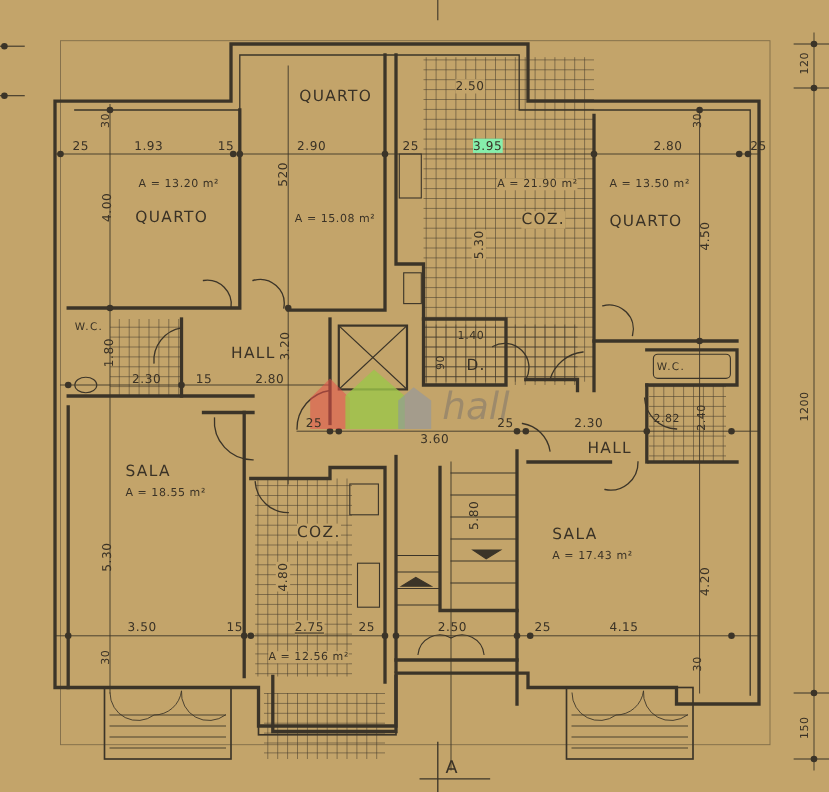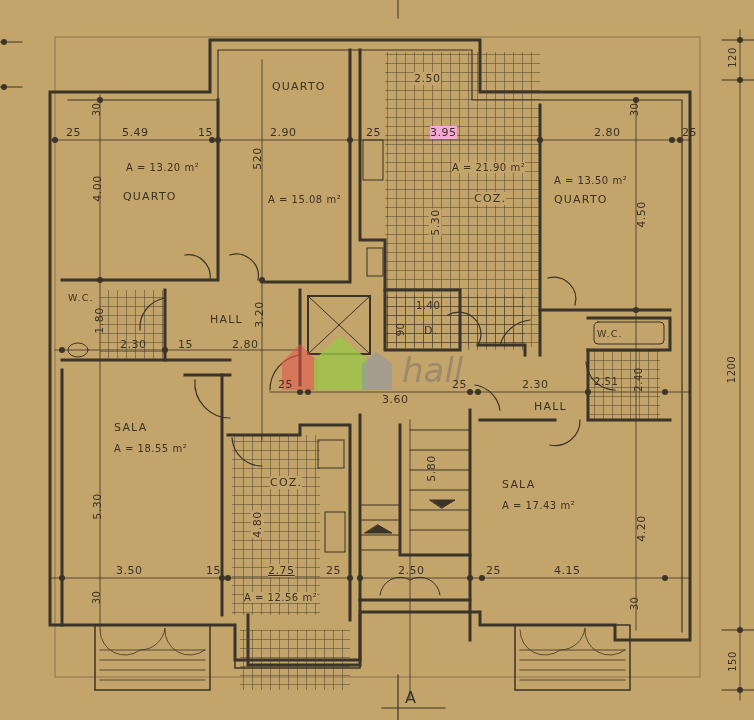--- a/index.html
+++ b/index.html
@@ -1,19 +1,19 @@
 <!DOCTYPE html>
 <html><head>
 <meta charset="utf-8">
 <style>
   html, body { margin:0; padding:0; }
   body { width:754px; height:720px; background:#c3a46a; overflow:hidden; position:relative; font-family:"DejaVu Sans", sans-serif; }
   #plan { position:absolute; left:0; top:0; width:754px; height:720px; }
   .lbl { position:absolute; font-family:"DejaVu Sans", sans-serif; color:#3a3226; font-size:11px; white-space:nowrap; letter-spacing:0.5px; }
-  .room { font-size:11px; letter-spacing:1.2px; }
+  .room { font-size:14px; letter-spacing:1.2px; }
   .area { font-size:10px; }
   .dim { font-size:11px; }
   .vert { transform:rotate(-90deg); transform-origin:center center; }
   .wm { position:absolute; }
 </style>
 </head>
 <body>
 
 <svg id="plan" viewBox="0 0 754 720" xmlns="http://www.w3.org/2000/svg">
   <defs>
@@ -188,53 +188,53 @@
 
 <svg class="wm" style="left:272px;top:332px;" width="160" height="60" viewBox="0 0 160 60">
   <path d="M10 30 L28 12 L46 30 V58 H10 Z" fill="#e8524a" opacity="0.55"></path>
   <path d="M42 28 L68 4 L96 28 V58 H42 Z" fill="#9cc64a" opacity="0.8"></path>
   <path d="M90 32 L104 20 L120 32 V58 H90 Z" fill="#8b95a8" opacity="0.55"></path>
 </svg>
 <div class="lbl" style="left:402px;top:350px;font-size:34px;color:#7f766c;opacity:0.55;font-style:italic;letter-spacing:0;">hall</div>
 
 <div class="lbl room" style="left:123px;top:190px;">QUARTO</div>
 <div class="lbl area" style="left:126px;top:162px;">A = 13.20 m²</div>
-<div class="lbl dim" style="left:122px;top:126px;">5.49</div>
+<div class="lbl dim" style="left:122px;top:126px;">1.93</div>
 <div class="lbl dim vert" style="left:84px;top:182px;">4.00</div>
 
 <div class="lbl room" style="left:272px;top:80px;">QUARTO</div>
 <div class="lbl area" style="left:268px;top:162px;margin-top:32px;">A = 15.08 m²</div>
 <div class="lbl dim" style="left:270px;top:126px;">2.90</div>
 <div class="lbl dim vert" style="left:246px;top:152px;">520</div>
 
 <div class="lbl room" style="left:474px;top:192px;background:#c3a46a;">COZ.</div>
 <div class="lbl area" style="left:452px;top:162px;background:#c3a46a;">A = 21.90 m²</div>
-<div class="lbl dim" style="left:430px;top:126px;background:#f9a8d4;">3.95</div>
+<div class="lbl dim" style="left:430px;top:126px;background:#86efac;">3.95</div>
 <div class="lbl dim" style="left:414px;top:72px;background:#c3a46a;">2.50</div>
 <div class="lbl dim vert" style="left:422px;top:216px;background:#c3a46a;">5.30</div>
 
 <div class="lbl room" style="left:554px;top:193px;">QUARTO</div>
-<div class="lbl area" style="left:554px;top:175px;">A = 13.50 m²</div>
+<div class="lbl area" style="left:554px;top:162px;">A = 13.50 m²</div>
 <div class="lbl dim" style="left:594px;top:126px;">2.80</div>
 <div class="lbl dim vert" style="left:628px;top:208px;">4.50</div>
 
 <div class="lbl room" style="left:68px;top:292px;font-size:9.5px;">W.C.</div>
 <div class="lbl dim" style="left:120px;top:338px;">2.30</div>
 <div class="lbl dim vert" style="left:86px;top:314px;">1.80</div>
 
 <div class="lbl room" style="left:210px;top:313px;">HALL</div>
 <div class="lbl dim" style="left:232px;top:338px;">2.80</div>
 <div class="lbl dim vert" style="left:246px;top:308px;">3.20</div>
 
 <div class="lbl room" style="left:424px;top:324px;">D.</div>
 <div class="lbl dim" style="left:416px;top:300px;font-size:10px;">1.40</div>
 <div class="lbl dim vert" style="left:394px;top:324px;font-size:10px;">90</div>
 
 <div class="lbl room" style="left:597px;top:328px;font-size:9.5px;">W.C.</div>
-<div class="lbl dim" style="left:594px;top:376px;font-size:10px;">2.51</div>
+<div class="lbl dim" style="left:594px;top:376px;font-size:10px;">2.82</div>
 <div class="lbl dim vert" style="left:626px;top:374px;font-size:10px;">2.40</div>
 
 <div class="lbl room" style="left:534px;top:400px;">HALL</div>
 <div class="lbl dim" style="left:522px;top:378px;">2.30</div>
 
 <div class="lbl room" style="left:114px;top:421px;">SALA</div>
 <div class="lbl area" style="left:114px;top:443px;">A = 18.55 m²</div>
 <div class="lbl dim" style="left:116px;top:564px;">3.50</div>
 <div class="lbl dim vert" style="left:84px;top:500px;">5.30</div>
 

